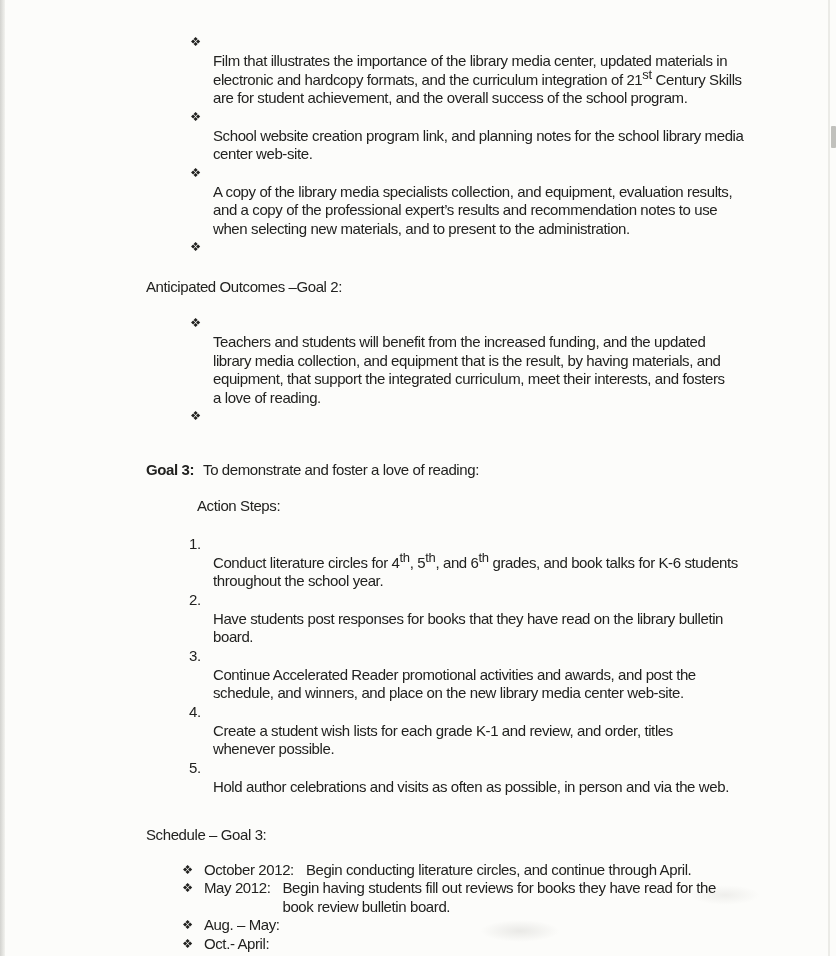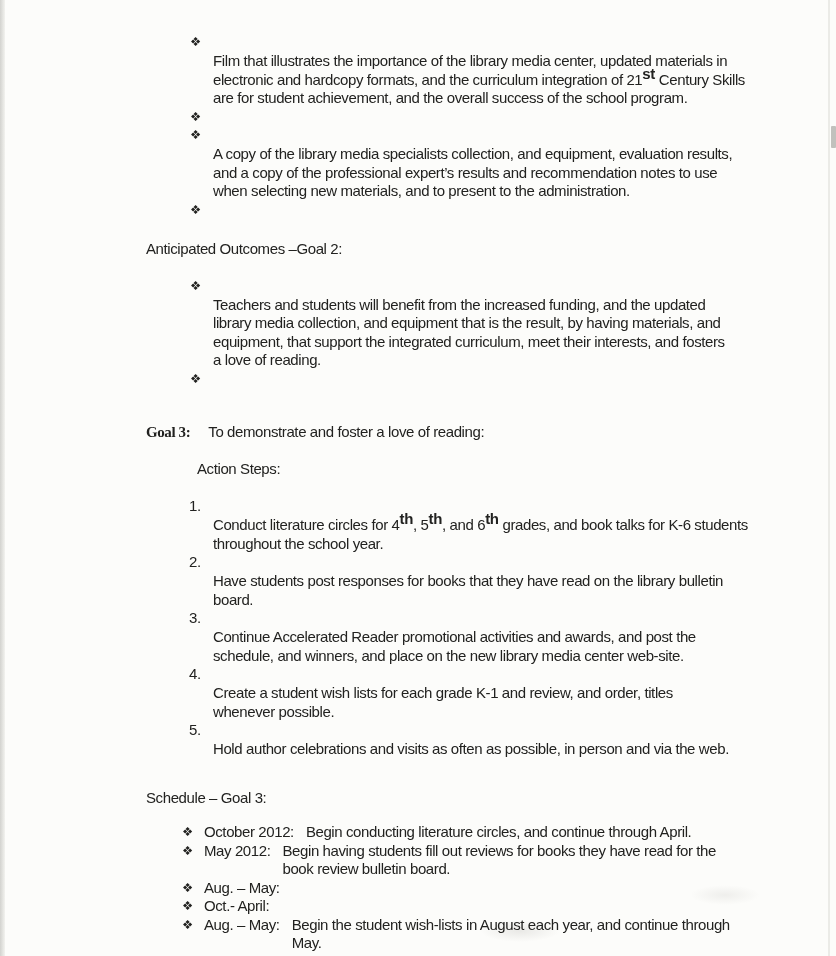--- a/index.html
+++ b/index.html
@@ -61,30 +61,29 @@
     font-family:"DejaVu Sans",sans-serif;
     font-size:12.5px; line-height:18.5px;
   }
   .s-date { flex:none; margin-right:12px; white-space:nowrap; }
   .s-text { white-space:pre-line; }
 
   .heading { }
   #outcomes-heading { margin-top:21px; }
   #outcomes-list { margin-top:18px; }
   #goal3-heading { margin-top:35px; }
-  #goal3-heading .goal-label { font-weight:bold; margin-right:18px;font-family:Liberation Serif, serif; }
+  #goal3-heading .goal-label { font-weight:bold; margin-right:9px; }
   #action-steps-heading { margin-top:18px; margin-left:51px; }
   #action-steps-list { margin-top:19px; }
   #schedule-heading { margin-top:30px; }
   #schedule-list { margin-top:16px; }
 
   sup {
-    font-size:15px; line-height:0; vertical-align:super;
+    font-size:13px; line-height:0; vertical-align:super;
     letter-spacing:-0.3px;
-    font-weight:bold;
   }
 </style>
 </head>
 <body>
 
 <div class="page">
 
   <div class="scan-edge-left"></div>
   <div class="scan-edge-right"></div>
   <div class="scan-tick"></div>
@@ -95,20 +94,22 @@
 
     <ul id="deliverables-list">
         <li>
           <span class="glyph">❖</span>
           <span class="li-text">Film that illustrates the importance of the library media center, updated materials in
 electronic and hardcopy formats, and the curriculum integration of 21<sup>st</sup> Century Skills
 are for student achievement, and the overall success of the school program.</span>
         </li>
         <li>
           <span class="glyph">❖</span>
+          <span class="li-text">School website creation program link, and planning notes for the school library media
+center web-site.</span>
         </li>
         <li>
           <span class="glyph">❖</span>
           <span class="li-text">A copy of the library media specialists collection, and equipment, evaluation results,
 and a copy of the professional expert’s results and recommendation notes to use
 when selecting new materials, and to present to the administration.</span>
         </li>
         <li>
           <span class="glyph">❖</span>
         </li>

